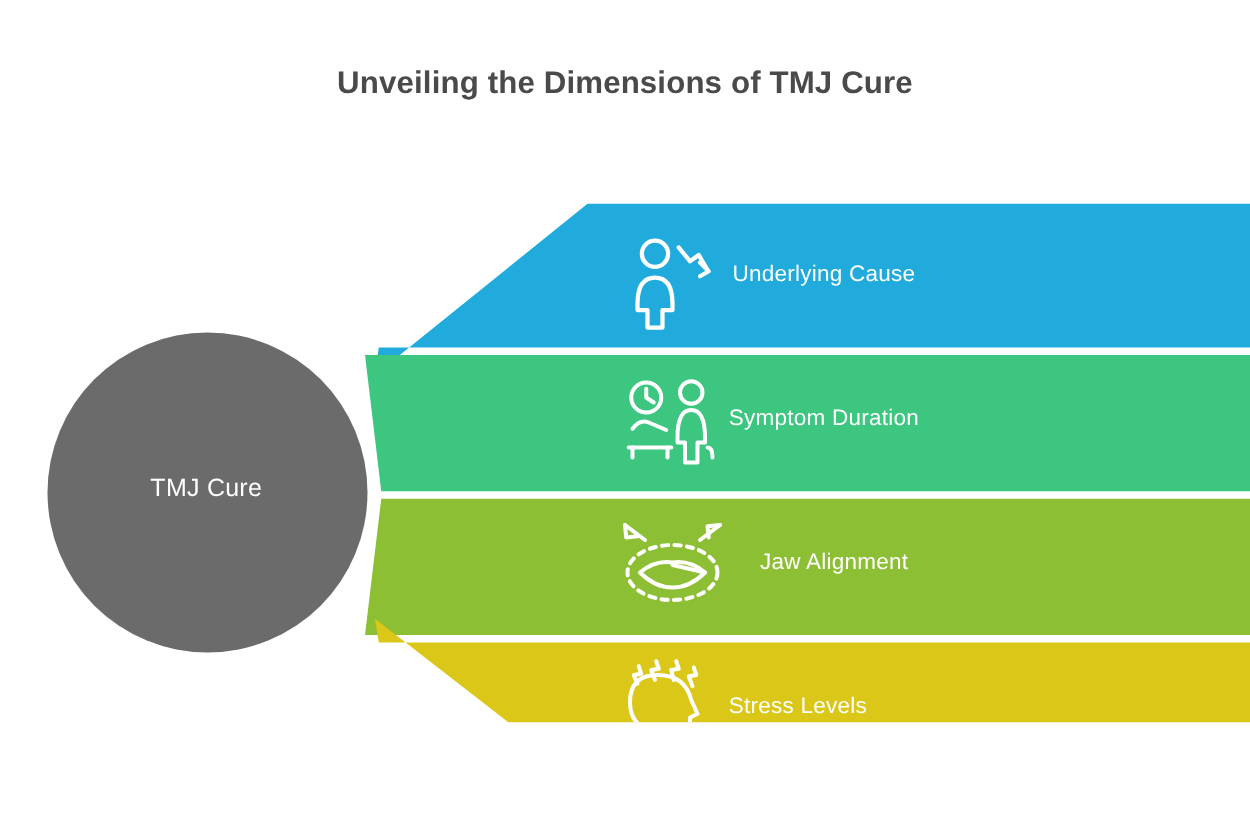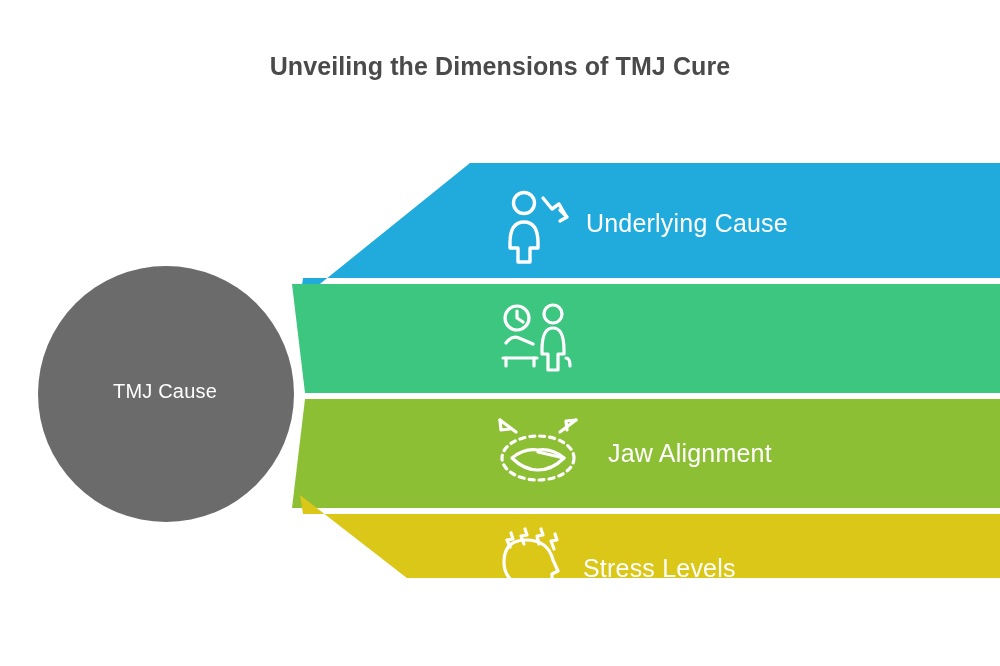--- a/index.html
+++ b/index.html
@@ -31,21 +31,21 @@
   #fan {
     position: absolute;
     left: 0;
     top: 0;
     width: 1000px;
     height: 666px;
   }
   .band-label {
     position: absolute;
     color: #ffffff;
-    font-size: 25px;
+    font-size: 18px;
     font-weight: normal;
     letter-spacing: 0.2px;
     white-space: nowrap;
   }
   #hub-label {
     position: absolute;
     left: 45px;
     top: 380px;
     width: 240px;
     text-align: center;
@@ -115,20 +115,21 @@
       <polyline points="510,547 507,540 513,539 511,533"></polyline>
       <polyline points="524,544 521,536 527,535 525,529"></polyline>
       <polyline points="539,544 537,536 543,535 541,529"></polyline>
       <polyline points="554,549 551,541 557,540 555,534"></polyline>
     </g>
 
   </svg>
 
   <div class="band-label" style="left:586px; top:209px;">Underlying Cause</div>
 
+  <div class="band-label" style="left:583px; top:324px;">Symptom Duration</div>
 
   <div class="band-label" style="left:586px; top:439px;margin-left:22px;">Jaw Alignment</div>
 
   <div class="band-label" style="left:583px; top:554px;text-align:right;">Stress Levels</div>
 
-  <div id="hub-label">TMJ Cause</div>
+  <div id="hub-label">TMJ Cure</div>
 
 </div>
 
 </body></html>

